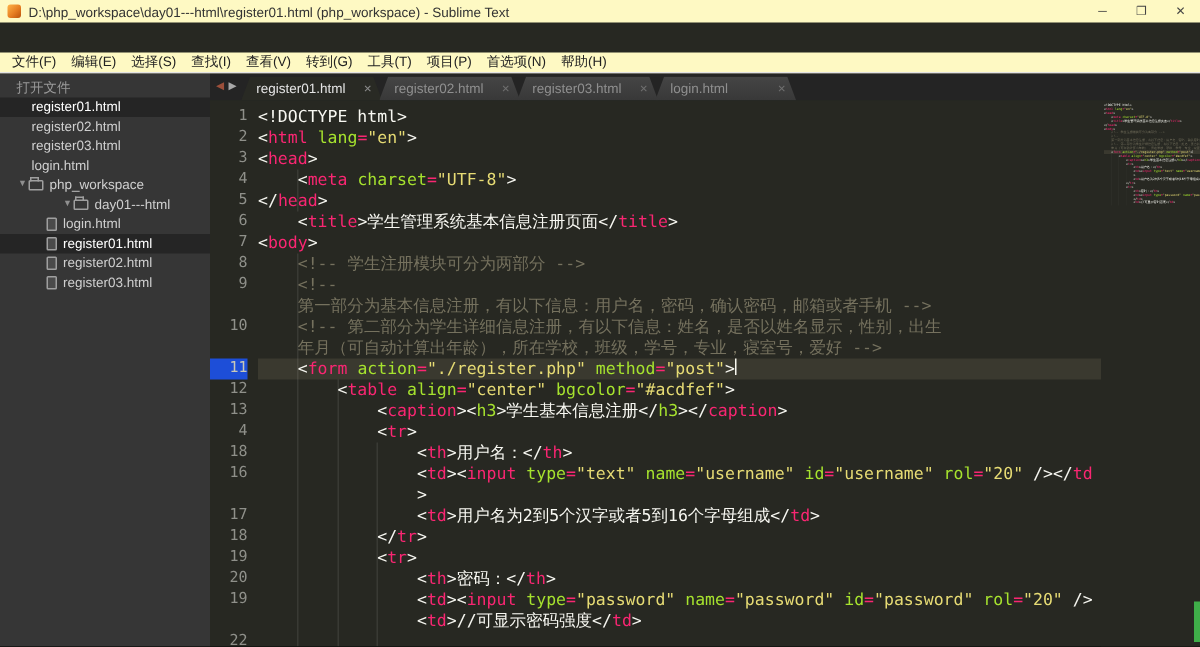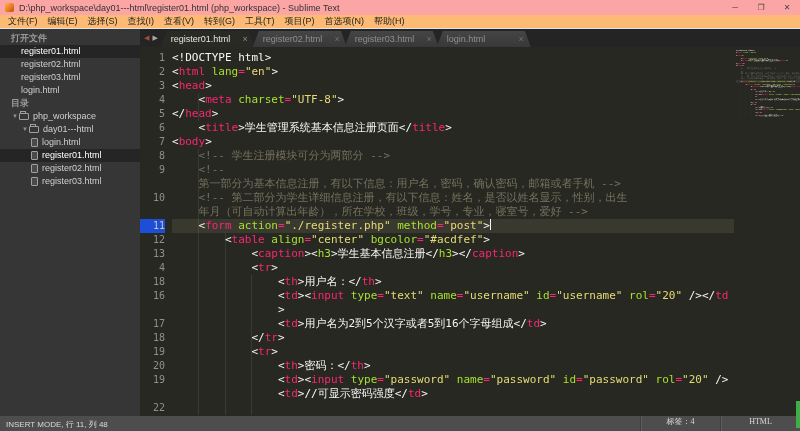--- a/index.html
+++ b/index.html
@@ -2,36 +2,36 @@
 <html><head>
 <meta charset="utf-8">
 <style>
   * { margin:0; padding:0; box-sizing:border-box; }
   html,body { background:#000; }
   .window{
     position:relative; width:800px; height:431px; overflow:hidden;
     font-family:"Liberation Sans", sans-serif; background:#272822;
   }
   
-  .titlebar{height:15px;background:#fca5a5;display:flex;align-items:center;}
+  .titlebar{height:15px;background:#fef9c3;display:flex;align-items:center;}
   .app-icon{width:9px;height:9px;margin:0 5px 0 5px;border-radius:2px;
     background:linear-gradient(135deg,#ffb347 0%,#e67e22 55%,#b9500a 100%);}
   .title-text{font-size:9px;color:#333;white-space:nowrap;}
   .win-controls{margin-left:auto;display:flex;height:100%;}
   .win-btn{width:26px;height:100%;display:flex;align-items:center;justify-content:center;
     font-size:8px;color:#444;cursor:default;}
   
-  .menubar{height:14px;background:#fdba74;display:flex;align-items:flex-end;padding-left:3px;
-    border-bottom:1px solid #e2e2e2;}
+  .menubar{height:14px;background:#fef9c3;display:flex;align-items:flex-end;padding-left:3px;
+    border-bottom:1px solid #e2e2e2;margin-top:20px;}
   .menu-item{font-size:9px;color:#222;padding:0 5px;line-height:13px;}
   
   .main{display:flex;height:387px;}
   
   .sidebar{width:140px;background:#363636;flex:none;padding-top:3px;overflow:hidden;}
-  .side-header{height:13px;line-height:13px;padding-left:11px;font-size:9px;color:#9a9a9a;font-weight:bold;}
+  .side-header{height:13px;line-height:13px;padding-left:11px;font-size:9px;color:#9a9a9a;}
   .side-row{height:13px;line-height:13px;display:flex;align-items:center;font-size:9px;color:#cfcfcf;white-space:nowrap;}
   .side-row.selected{background:#252525;color:#ffffff;}
   .of-row{padding-left:21px;}
   .tree-arrow{font-size:6px;color:#8f8f8f;width:8px;text-align:center;flex:none;}
   .icon-folder{width:10px;height:7px;border:1px solid #9f9f9f;border-radius:1px;position:relative;margin-right:4px;flex:none;}
   .icon-folder:before{content:"";position:absolute;top:-3px;left:0;width:4px;height:2px;border:1px solid #9f9f9f;border-bottom:none;}
   .icon-file{width:7px;height:9px;border:1px solid #9f9f9f;border-radius:1px;margin-right:4px;flex:none;background:#4a4a4a;}
   
   .editor-col{flex:1;display:flex;flex-direction:column;min-width:0;}
   .tabbar{height:18px;background:#242424;display:flex;align-items:flex-end;flex:none;}
@@ -106,28 +106,27 @@
   <div class="main">
 
     <div class="sidebar">
       <div class="side-header">打开文件</div>
       <div id="open-files">
           <div class="side-row of-row selected">register01.html</div>
           <div class="side-row of-row">register02.html</div>
           <div class="side-row of-row">register03.html</div>
           <div class="side-row of-row">login.html</div>
         </div>
-      <div class="side-header">目录</div>
       <div id="folder-tree">
           <div class="side-row" style="padding-left: 11px;">
             <span class="tree-arrow">▼</span>
             <span class="icon-folder"></span>
             <span>php_workspace</span>
           </div>
-          <div class="side-row" style="padding-left: 21px;">
+          <div class="side-row" style="padding-left: 21px; margin-left: 20px;">
             <span class="tree-arrow">▼</span>
             <span class="icon-folder"></span>
             <span>day01---html</span>
           </div>
           <div class="side-row" style="padding-left: 31px;">
             <span class="icon-file"></span>
             <span>login.html</span>
           </div>
           <div class="side-row selected" style="padding-left: 31px;">
             <span class="icon-file"></span>

